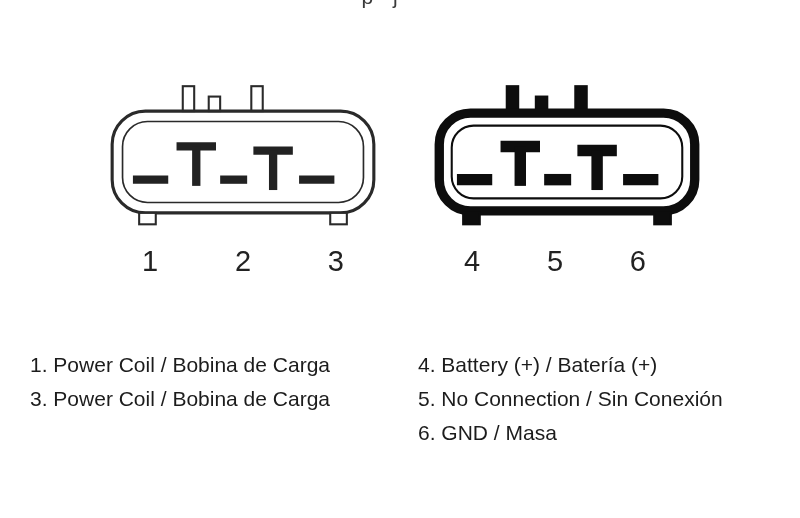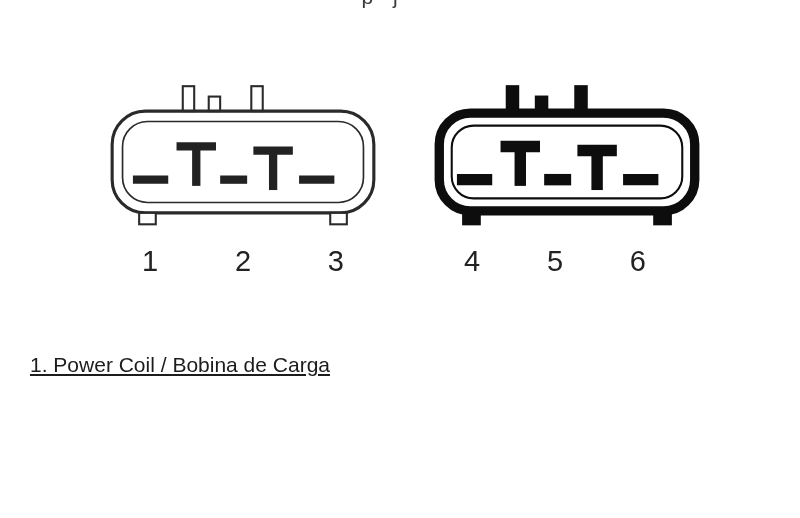--- a/index.html
+++ b/index.html
@@ -53,21 +53,20 @@
     font-size:29px;color:#222222;
   }
   .pin-row.left{left:108px;}
   .pin-row.right{left:440px;width:230px;padding:0 24px;}
 
   
   .legend{
     position:absolute;top:348px;
     font-size:21px;line-height:34px;color:#1c1c1c;
     white-space:nowrap;
-    text-decoration:underline;
   }
   .legend.left-col{left:30px;}
   .legend.right-col{left:418px;}
 </style>
 </head>
 <body>
 
 <div id="canvas">
 
   <div class="top-fragment">
@@ -130,15 +129,21 @@
     <span>3</span>
   </div>
   <div class="pin-row right">
     <span>4</span>
     <span>5</span>
     <span>6</span>
   </div>
 
   <div class="legend left-col">
     <div>1. Power Coil / Bobina de Carga</div>
+    <div>3. Power Coil / Bobina de Carga</div>
+  </div>
+  <div class="legend right-col">
+    <div>4. Battery (+) / Batería (+)</div>
+    <div>5. No Connection / Sin Conexión</div>
+    <div>6. GND / Masa</div>
   </div>
 
 </div>
 
 </body></html>

